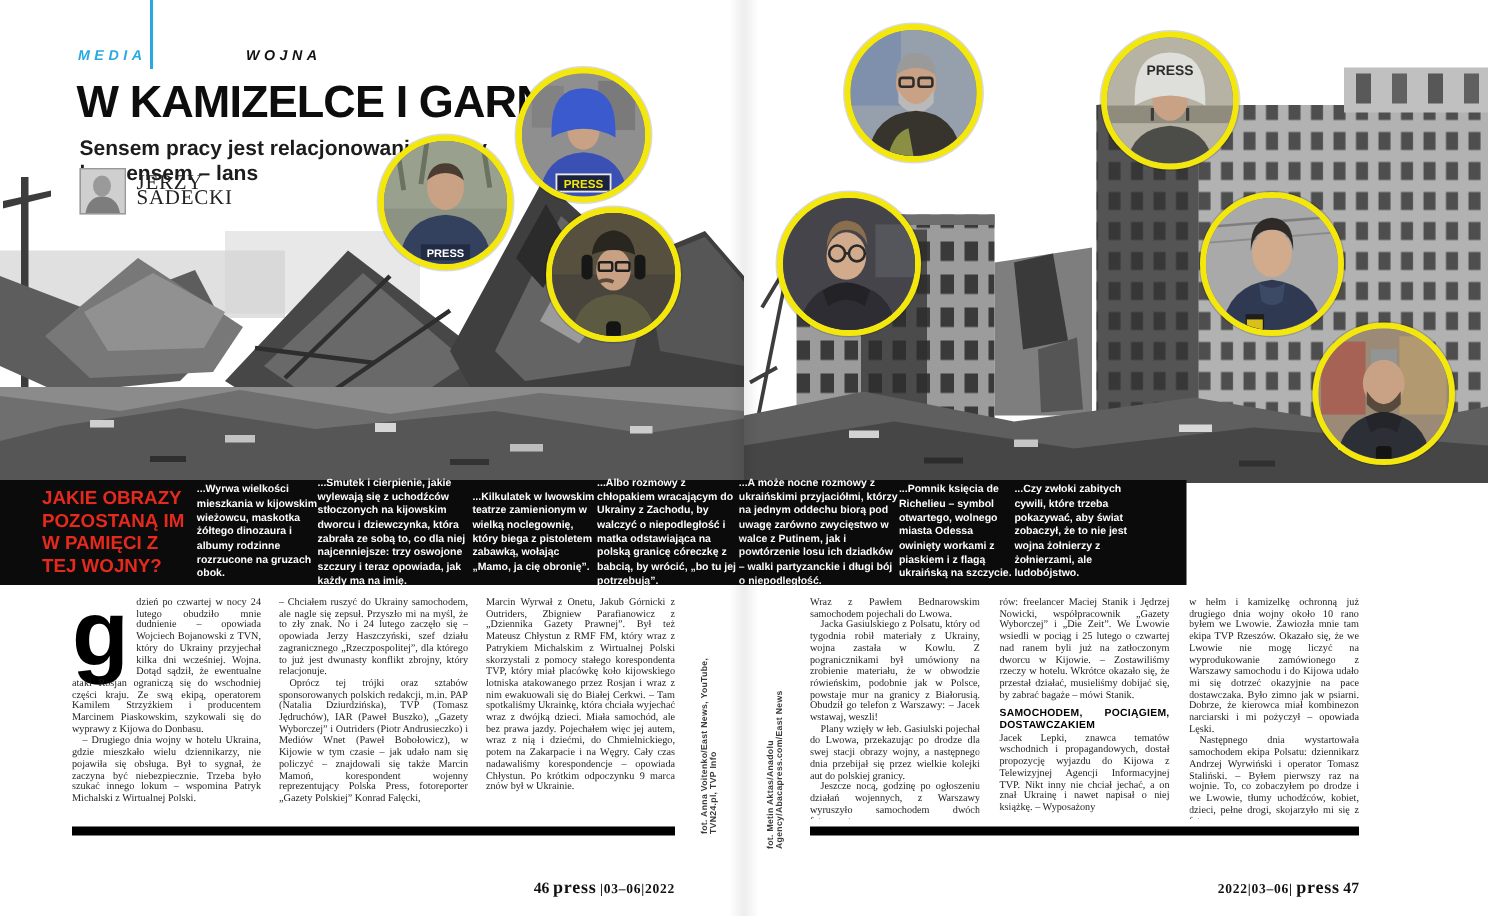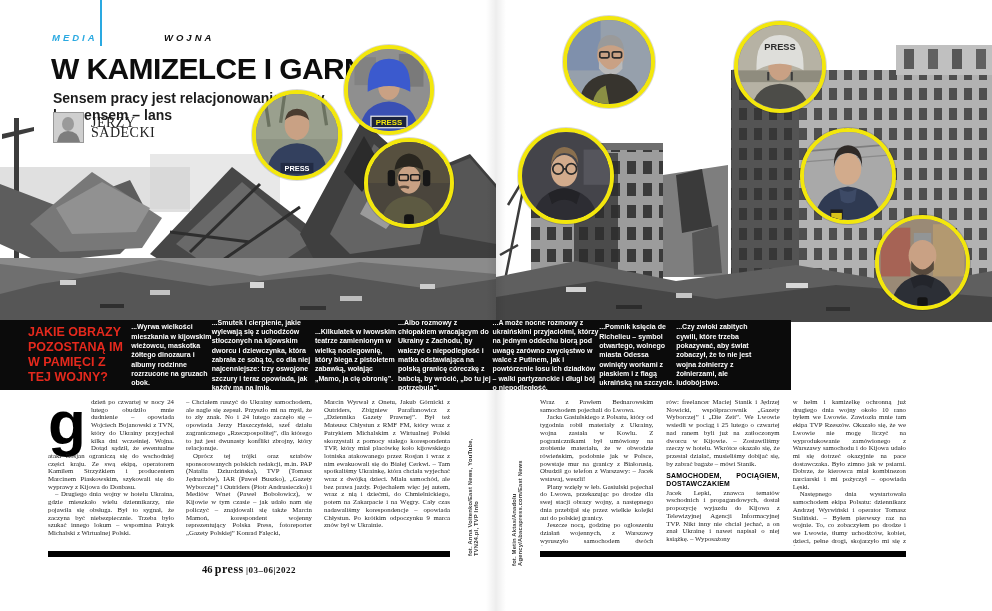--- a/index.html
+++ b/index.html
@@ -45,21 +45,21 @@
            letter-spacing:.2px;color:#000;}
   
   .credit{position:absolute;writing-mode:vertical-rl;transform:rotate(180deg);
           font-size:5.8px;color:#3a3a3a;letter-spacing:.2px;font-weight:bold;}
   .credit.left{left:467px;top:424px;height:132px;}
   .credit.right{left:511px;top:424px;height:142px;}
   
   .rule{position:absolute;top:551px;height:6px;background:#000;}
   .rule.left{left:48px;width:402px;}
   .rule.right{left:540px;width:366px;}
-  .footer{position:absolute;top:562px;font-family:"Liberation Serif",serif;font-size:9.5px;color:#111;text-align:center;}
+  .footer{position:absolute;top:584px;font-family:"Liberation Serif",serif;font-size:9.5px;color:#111;text-align:right;}
   .footer.left{left:48px;width:402px;}
   .footer.right{left:540px;width:366px;}
   .footer .pg{font-weight:bold;font-size:10.5px;}
   .footer .logo{font-weight:bold;font-size:12px;letter-spacing:.5px;}
   .footer .iss{font-weight:bold;font-size:9px;letter-spacing:.5px;}
 </style>
 </head>
 <body>
 
 <div class="spread">
@@ -297,15 +297,20 @@
   <div class="credit left">fot. Anna Voitenko/East News, YouTube, TVN24.pl, TVP Info</div>
   <div class="credit right">fot. Metin Aktas/Anadolu Agency/Abacapress.com/East News</div>
 
   <div class="rule left"></div>
   <div class="rule right"></div>
   <div class="footer left">
     <span class="pg">46</span>
     <span class="logo">press</span>
     <span class="iss">|03–06|2022</span>
   </div>
+  <div class="footer right">
+    <span class="iss">2022|03–06|</span>
+    <span class="logo">press</span>
+    <span class="pg">47</span>
+  </div>
 
   <div class="gutter"></div>
 </div>
 
 </body></html>

